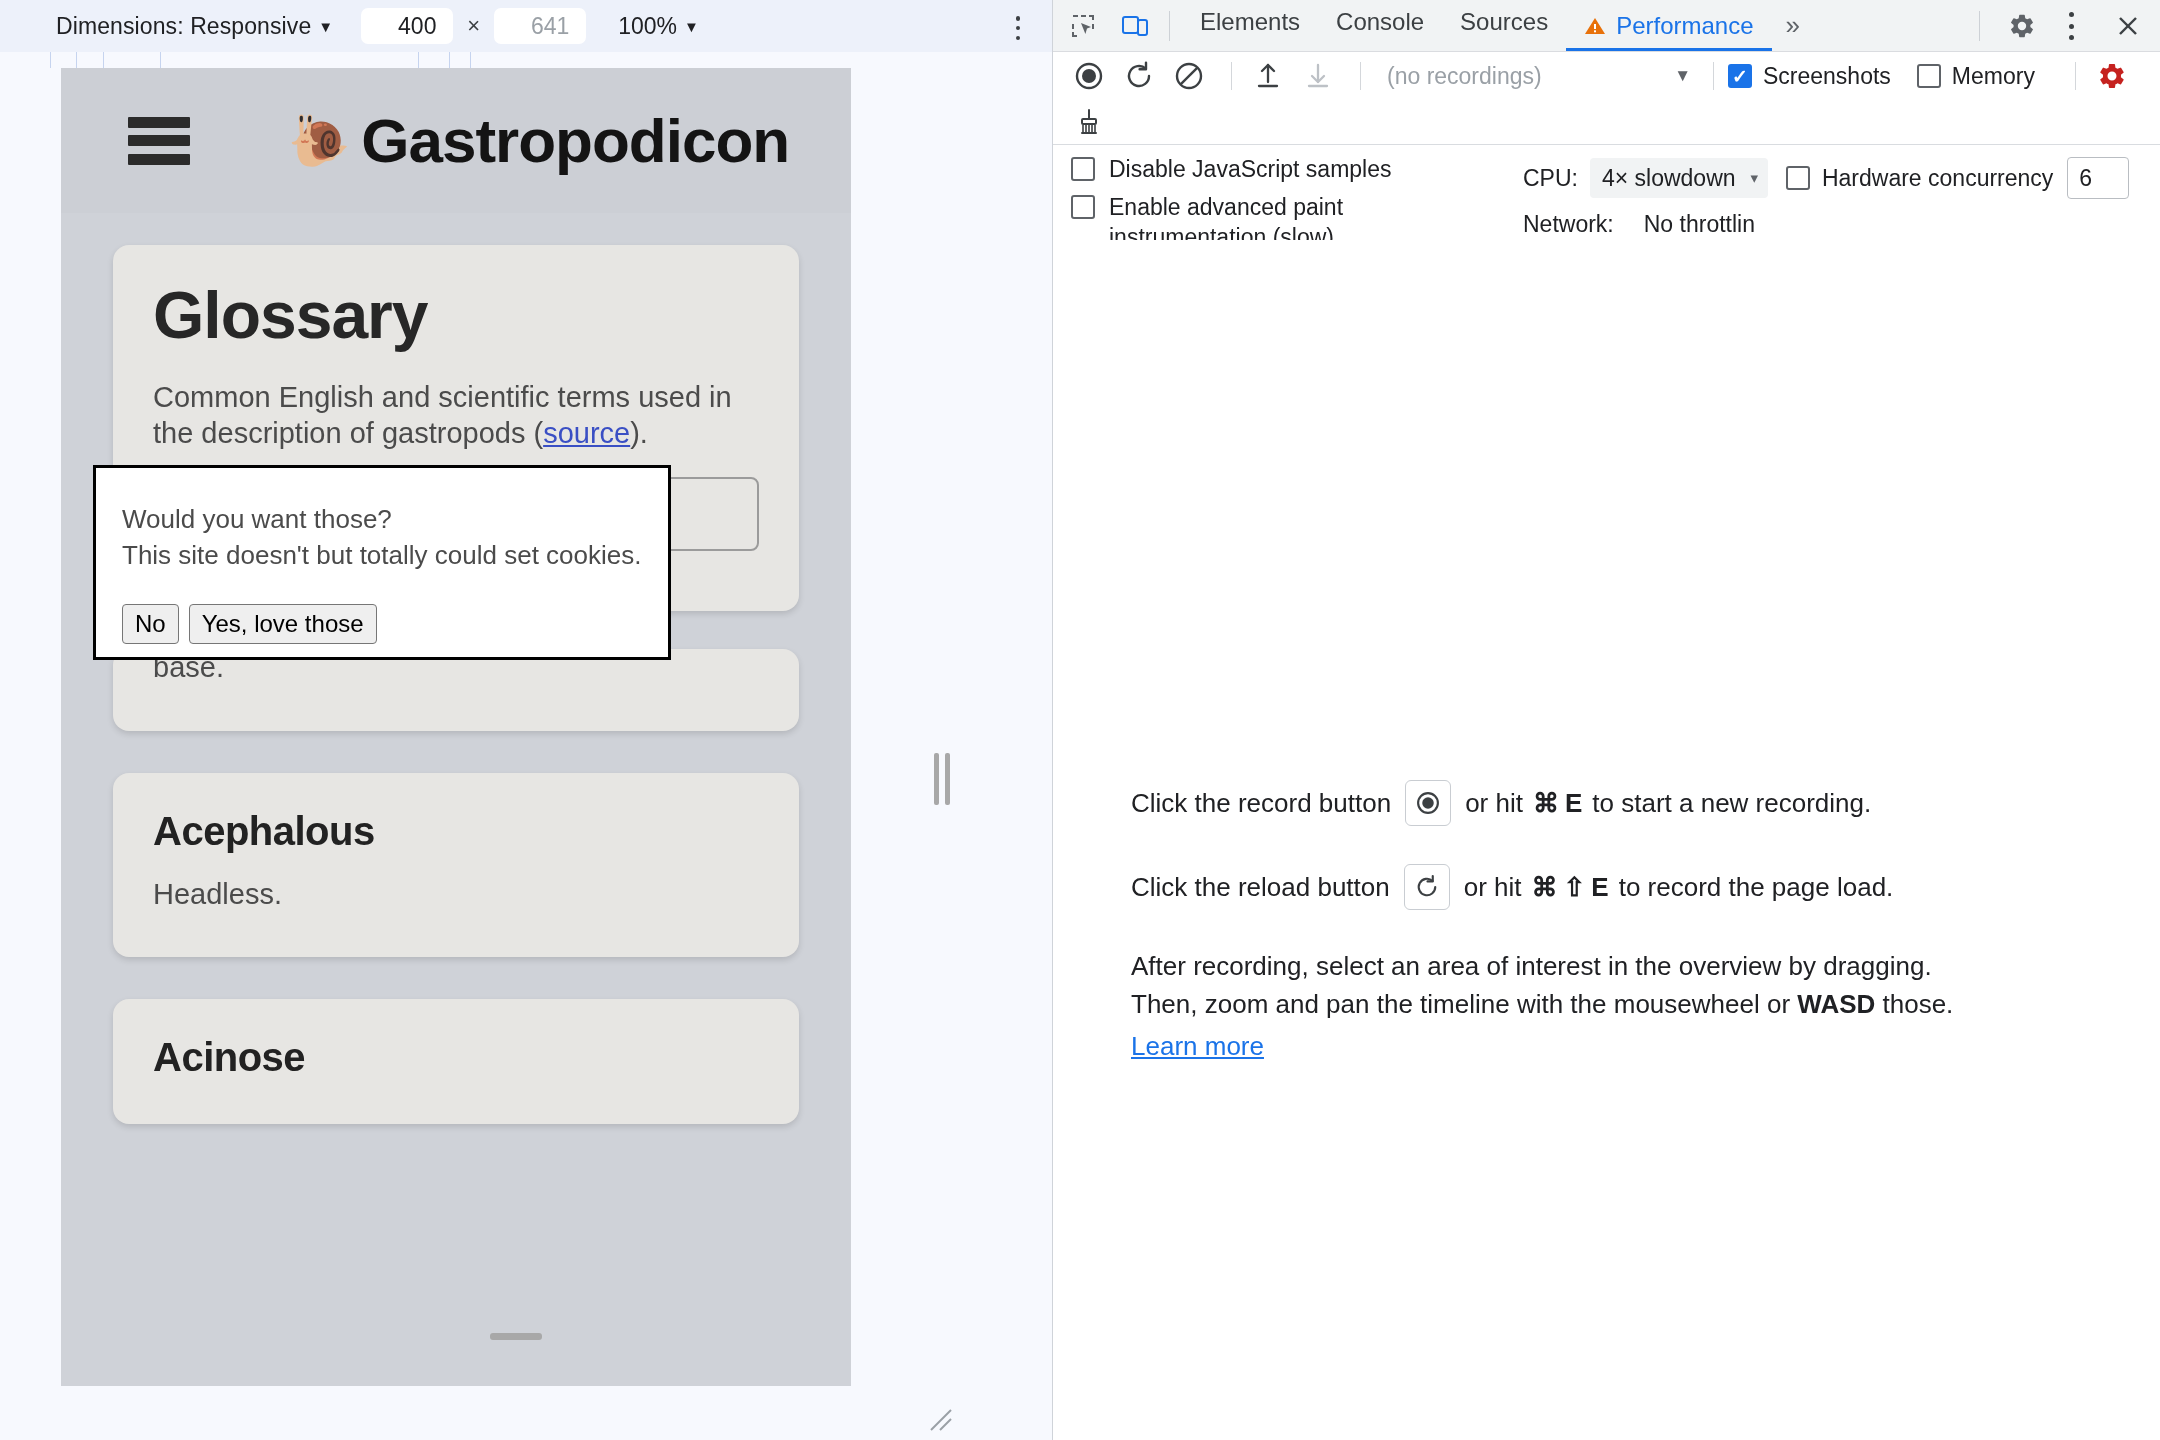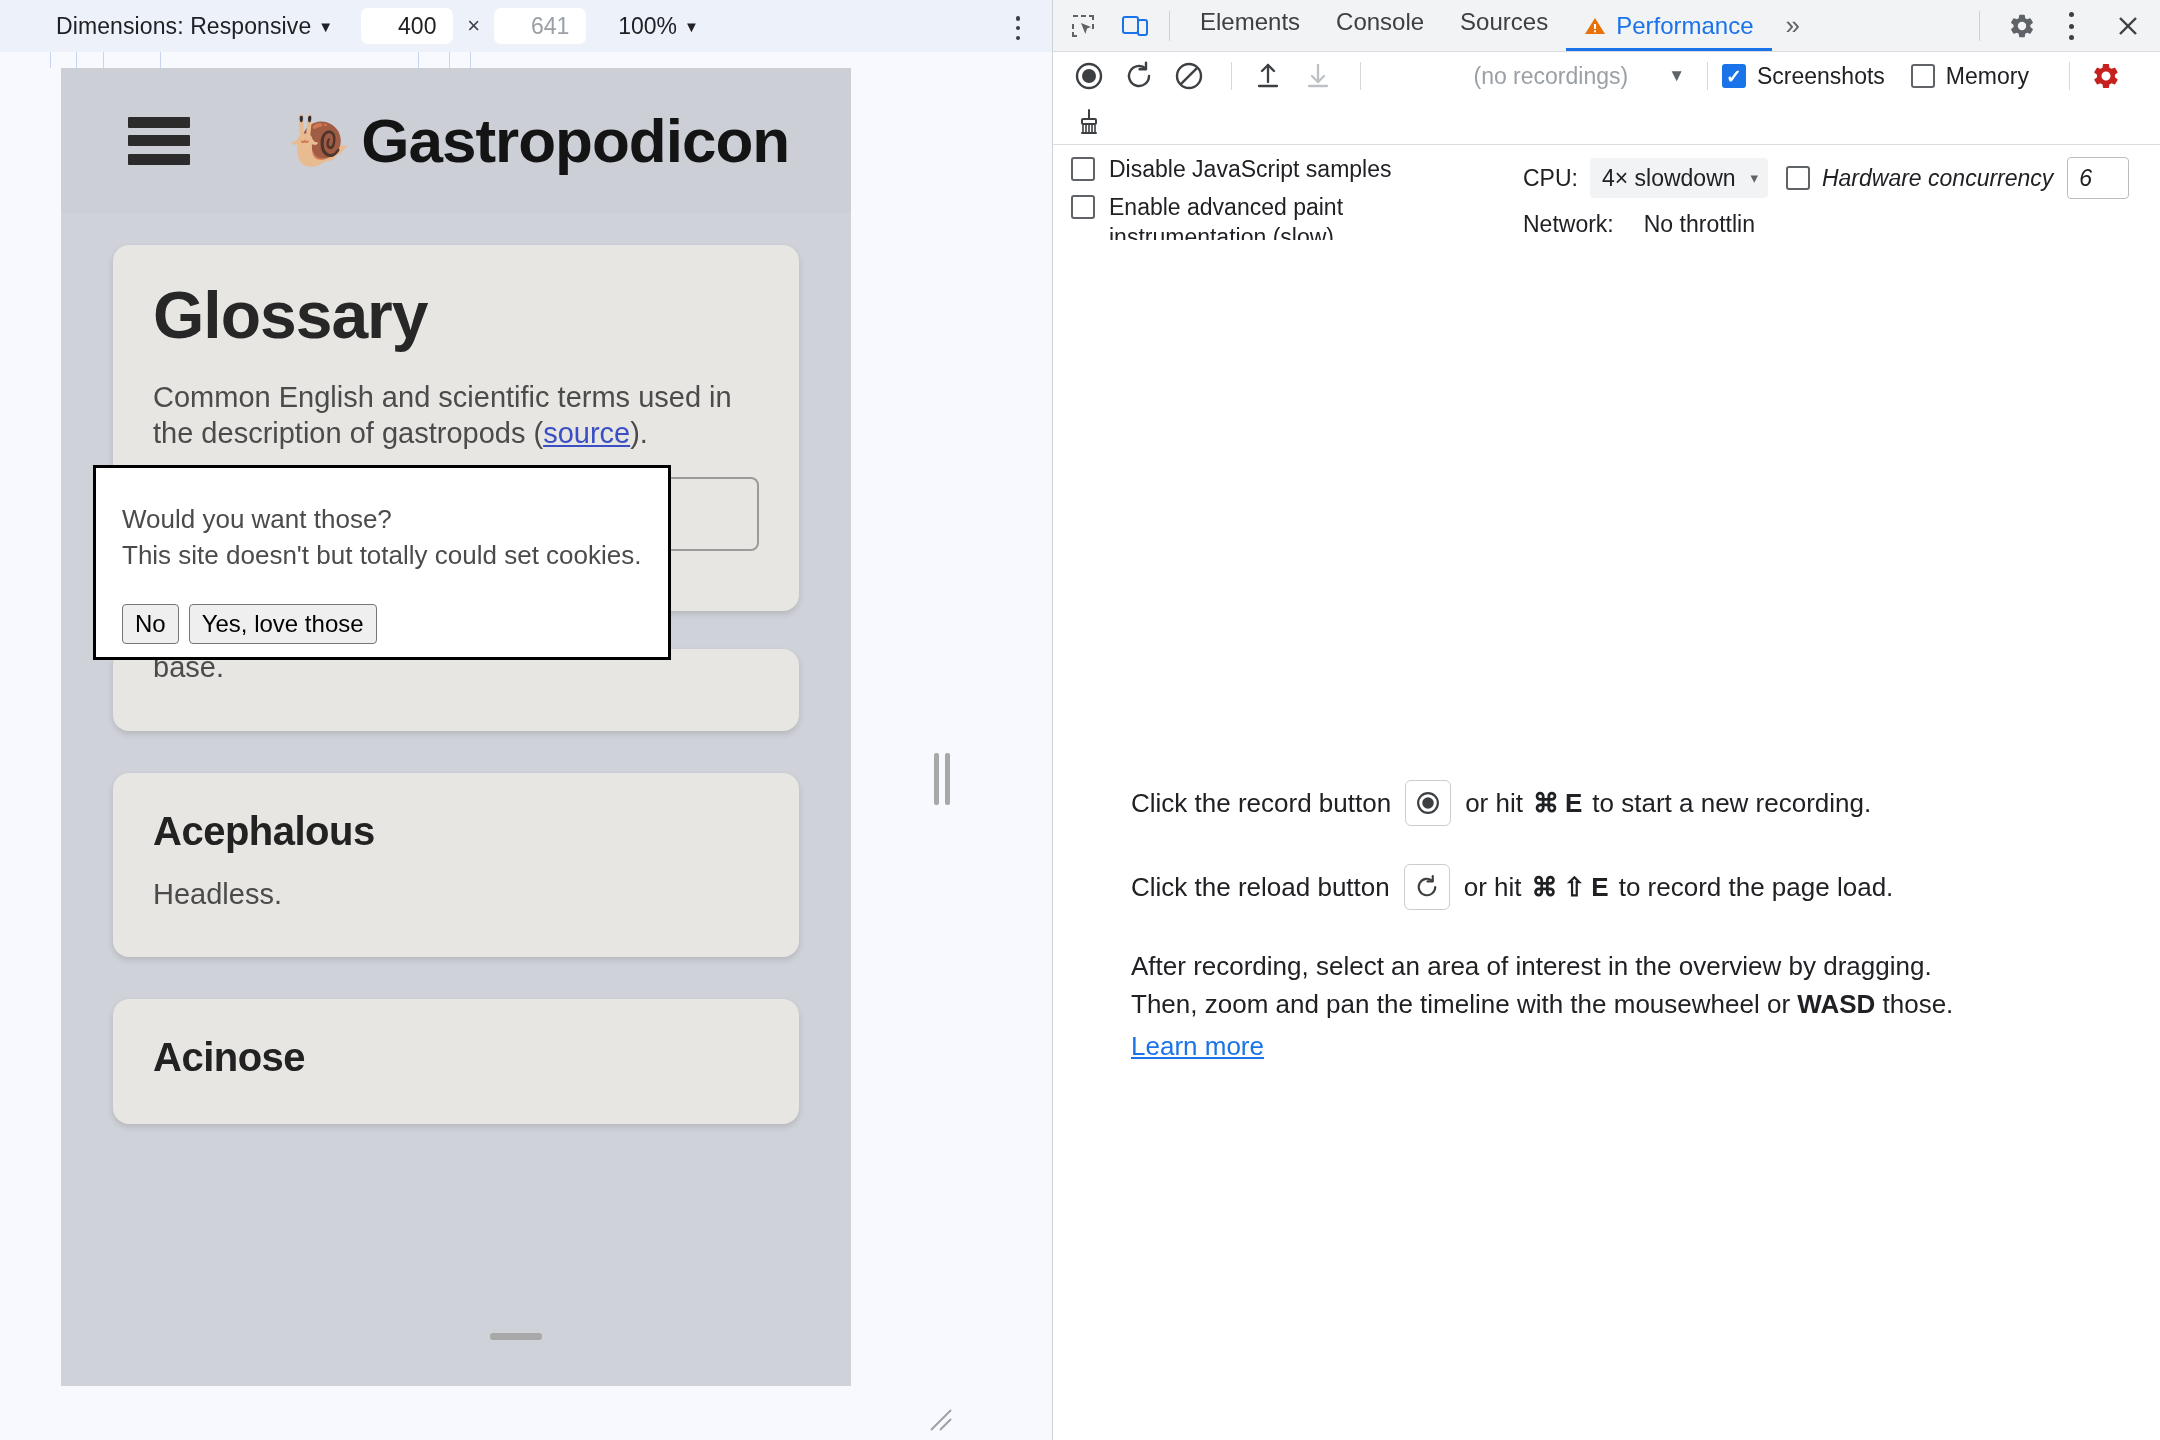--- a/index.html
+++ b/index.html
@@ -159,22 +159,22 @@
     align-items: center; justify-content: space-between; padding: 3px 0; margin: 0 12px; }
   #dt-kebab i { width: 5px; height: 5px; border-radius: 50%; background: #3c4043; }
 
   #perf-toolbar {
     height: 48px; display: flex; align-items: center; padding-left: 14px;
     background: #ffffff;
   }
   .tb-btn { width: 44px; height: 40px; display: flex; align-items: center; justify-content: center; margin-right: 6px; }
   .tb-sep { width: 1px; height: 28px; background: #d4d7db; margin: 0 14px; }
   #recordings-select {
-    display: flex; align-items: center; justify-content: flex-end;
-    width: 312px; height: 38px; margin-left: 6px;
+    display: flex; align-items: center; justify-content: space-between;
+    width: 312px; height: 38px; margin-left: 12px;
     font-size: 23px; color: #9aa0a6; padding-right: 8px; gap: 40px;
   }
   .dt-check { display: flex; align-items: center; font-size: 23px; color: #202124; margin-right: 26px; }
   .dt-check .box {
     width: 24px; height: 24px; border: 2px solid #5f6368; border-radius: 3px;
     margin-right: 11px; display: flex; align-items: center; justify-content: center;
     background: #ffffff;
   }
   .dt-check .box.checked { background: #1a73e8; border-color: #1a73e8; }
   .dt-check .box.checked::after {
@@ -193,21 +193,21 @@
   }
   .sp-row .lbl { line-height: 1.3; }
   .sp-col-right { position: absolute; left: 470px; top: 12px; }
   .cpu-row { display: flex; align-items: center; font-size: 23px; color: #202124; margin-bottom: 12px; }
   .cpu-select {
     background: #f1f3f4; border-radius: 4px; height: 40px;
     display: flex; align-items: center; padding: 0 10px 0 12px;
     margin-left: 12px; font-size: 23px; min-width: 178px; justify-content: space-between;
   }
   #hwc {
-    display: flex; align-items: center; font-size: 23px; margin-left: 18px; font-style: italic;
+    display: flex; align-items: center; font-size: 23px; margin-left: 18px;
   }
   #hwc .box { width: 24px; height: 24px; border: 2px solid #5f6368; border-radius: 3px; margin-right: 12px; background: #fff; }
   #hwc-input {
     margin-left: 14px; width: 62px; height: 42px; border: 1px solid #b9bdc2; border-radius: 4px;
     display: flex; align-items: center; padding-left: 11px; font-size: 23px;
   }
   .net-row { display: flex; align-items: center; font-size: 23px; color: #202124; gap: 16px; }
   .net-row .netval { margin-left: 14px; }
 
   #perf-empty {

